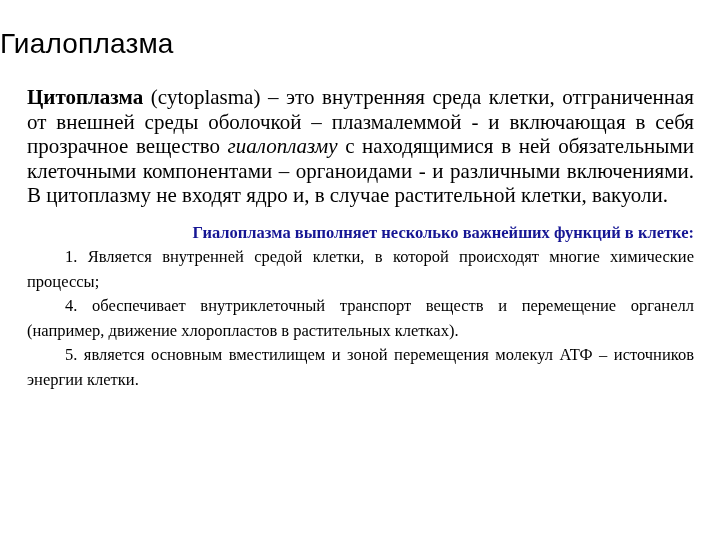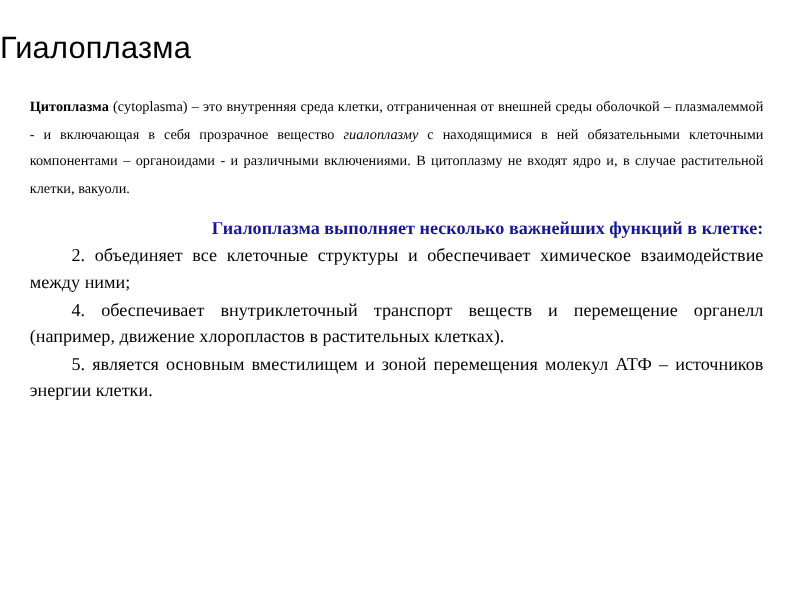--- a/index.html
+++ b/index.html
@@ -37,21 +37,21 @@
 
   .body-block {
     position: absolute;
     top: 85px;
     left: 27px;
     width: 667px;
   }
 
   .para {
     margin: 0;
-    font-size: 13px;
+    font-size: 21px;
     line-height: 24.6px;
     text-align: justify;
     text-justify: inter-word;
     color: #000000;
     hyphens: none;
   }
 
   .para-intro {
     text-indent: 0;
   }
@@ -91,22 +91,22 @@
 <div class="slide">
 
   <div class="slide-title">Гиалоплазма</div>
 
   <div class="body-block">
 
     <p class="para para-intro"><span class="bold">Цитоплазма</span><span> (cytoplasma) – это внутренняя среда клетки, отграниченная от внешней среды оболочкой – плазмалеммой - и включающая в себя прозрачное вещество </span><span class="italic">гиалоплазму</span><span> с находящимися в ней обязательными клеточными компонентами – органоидами -  и различными включениями. В цитоплазму не входят ядро и, в случае растительной клетки, вакуоли.</span></p>
 
     <p class="functions-heading">Гиалоплазма выполняет несколько важнейших функций в клетке:</p>
 
+    <p class="list-item">1. Является внутренней средой клетки, в которой происходят многие химические процессы;</p>
 
-    <p class="list-item"> 2. объединяет все клеточные структуры и обеспечивает химическое взаимодействие между ними;</p>
 
 
     <p class="list-item"> 4. обеспечивает внутриклеточный транспорт веществ и перемещение органелл (например, движение хлоропластов в растительных клетках).</p>
 
     <p class="list-item">5. является основным вместилищем и зоной перемещения молекул АТФ – источников энергии клетки.</p>
 
   </div>
 
 </div>
 

